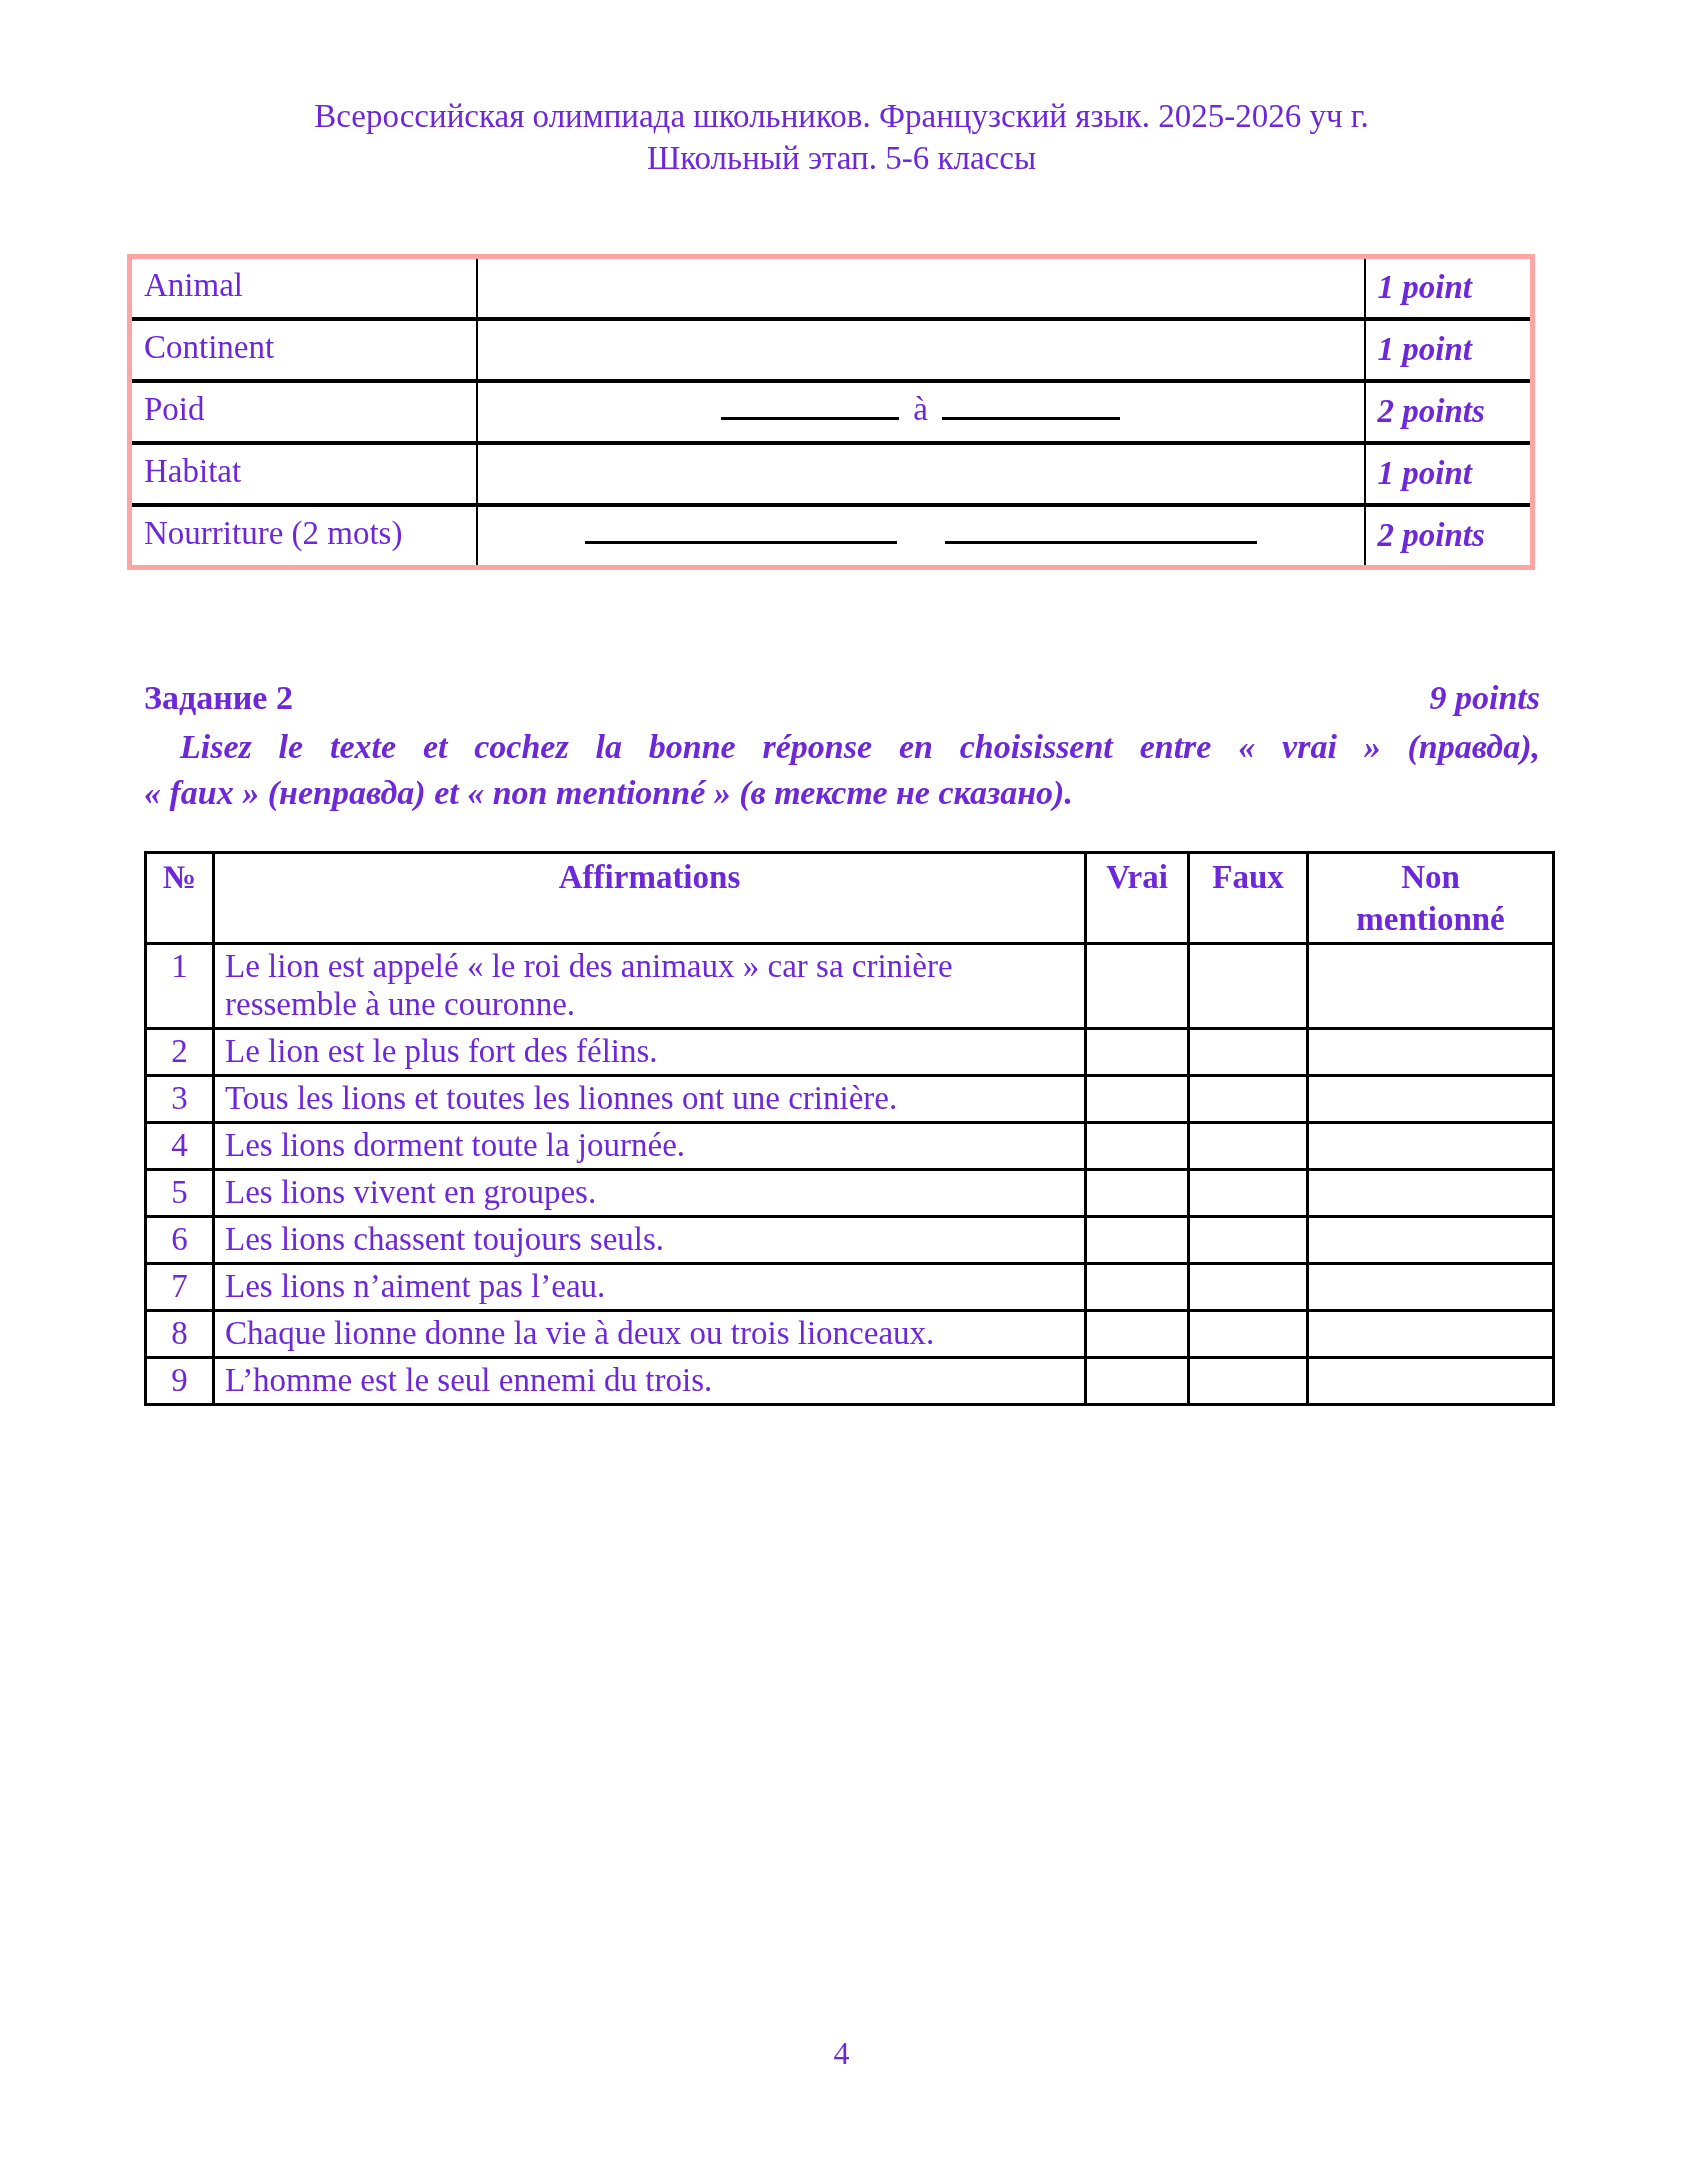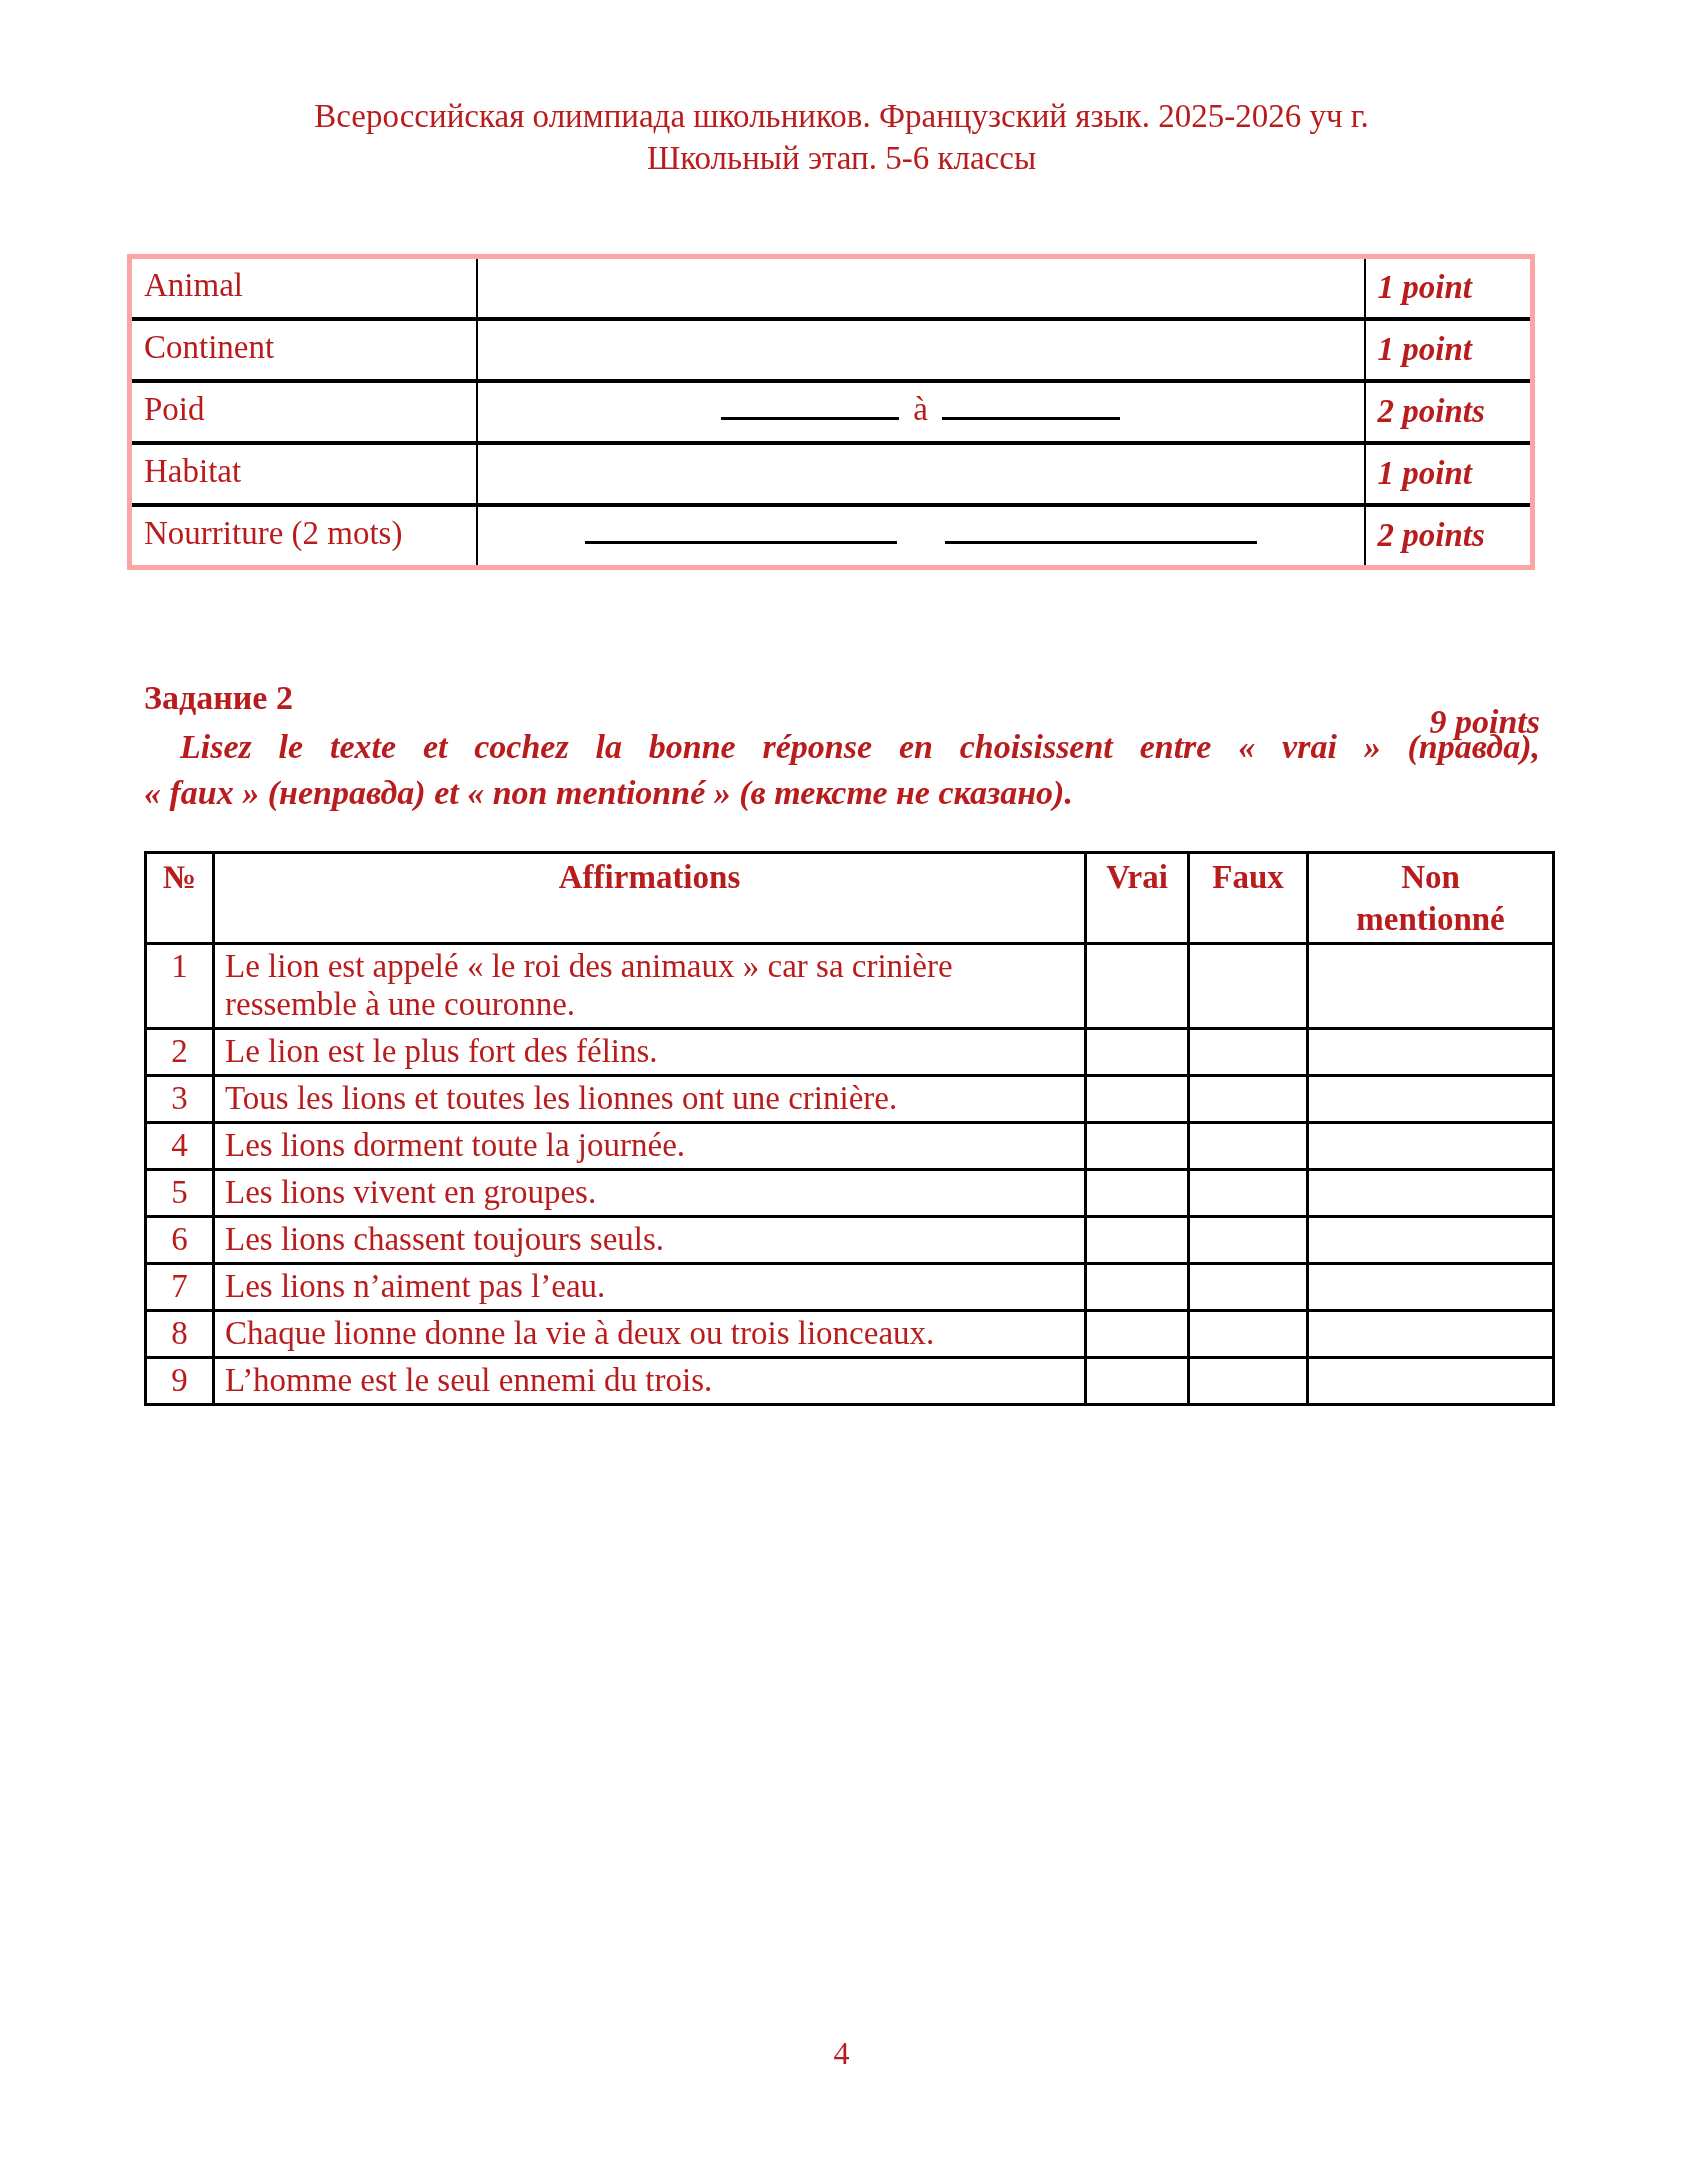--- a/index.html
+++ b/index.html
@@ -3,21 +3,21 @@
 <meta charset="utf-8">
 <style>
   * { margin: 0; padding: 0; box-sizing: border-box; }
   html, body { background: #888; }
   .page {
     position: relative;
     width: 1683px;
     height: 2178px;
     background: #ffffff;
     font-family: "Liberation Serif", "DejaVu Serif", serif;
-    color: #b91c1c;
+    color: #6d28d9;
     overflow: hidden;
   }
 
   
   .doc-header {
     position: absolute;
     top: 95px;
     left: 0;
     width: 100%;
     text-align: center;
@@ -77,21 +77,21 @@
     position: absolute;
     left: 144px;
     top: 677px;
     width: 1396px;
     display: flex;
     justify-content: space-between;
     font-size: 34px;
     line-height: 42px;
   }
   .task-title { font-weight: bold; }
-  .task-points { font-weight: bold; font-style: italic; margin-top: 24px; }
+  .task-points { font-weight: bold; font-style: italic; }
 
   
   .instructions {
     position: absolute;
     left: 144px;
     top: 724px;
     width: 1396px;
     font-size: 34px;
     font-weight: bold;
     font-style: italic;

